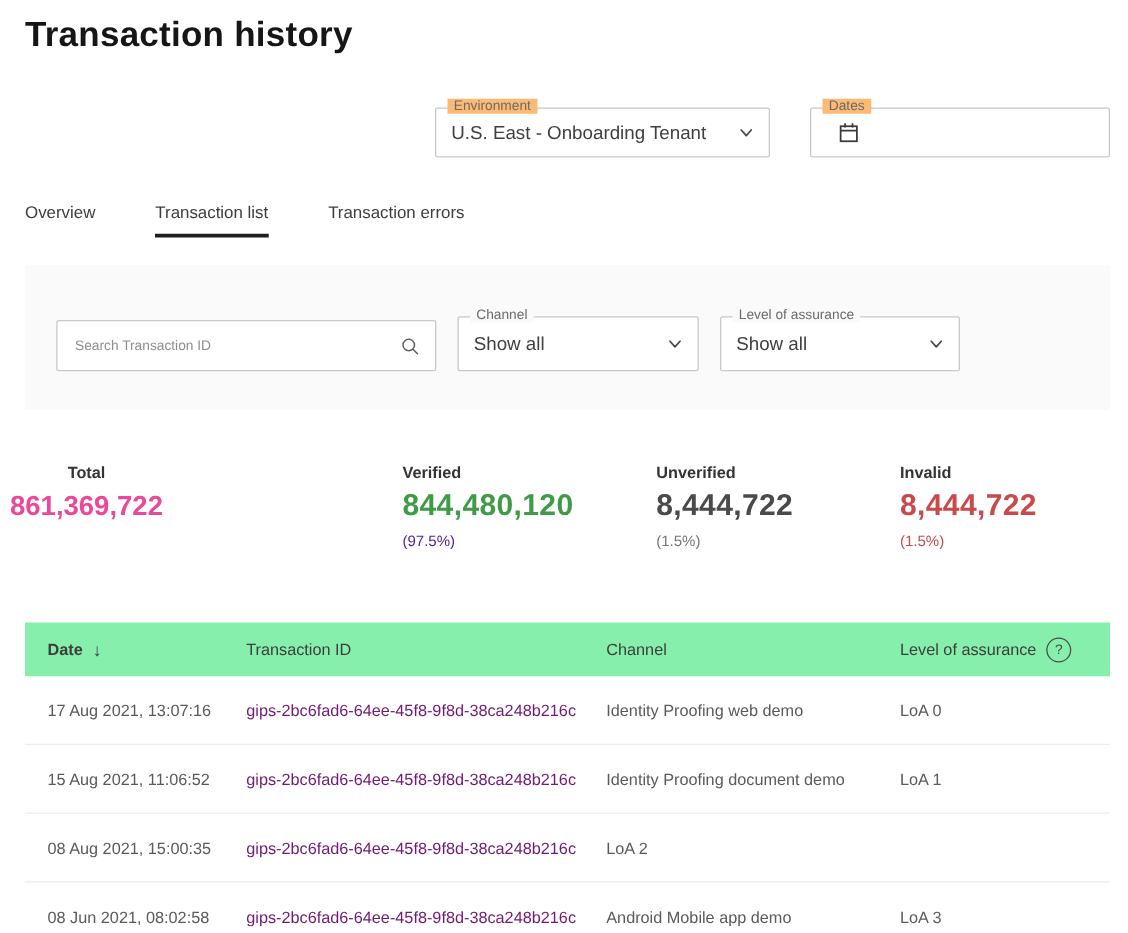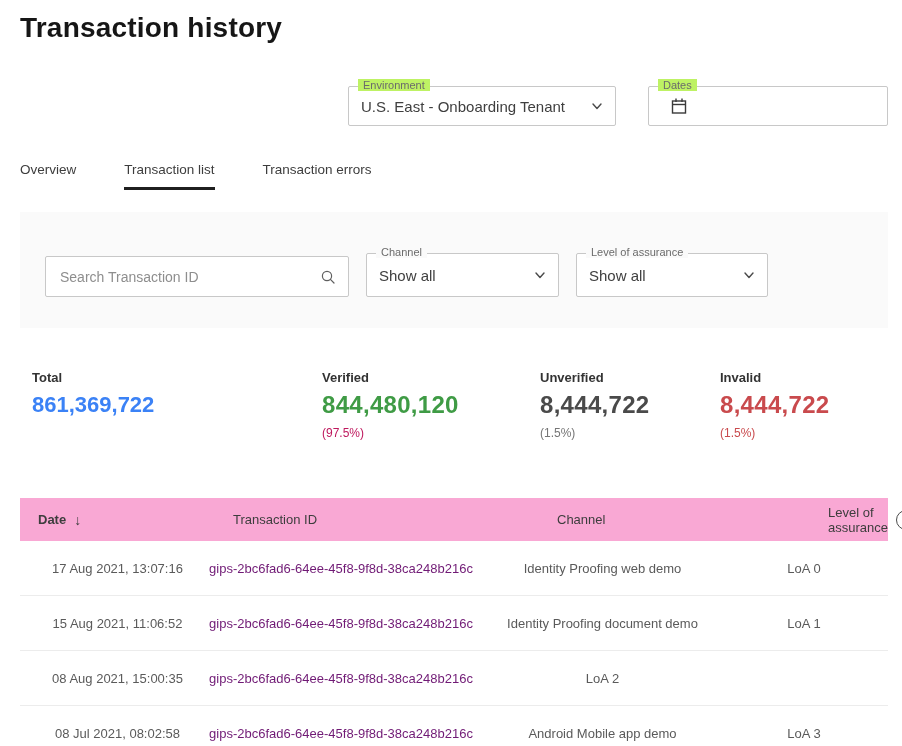--- a/index.html
+++ b/index.html
@@ -11,69 +11,69 @@
   
   .page-title { margin:6px 0 0 20px; font-size:28px; line-height:44px;
                 font-weight:700; color:#161616; letter-spacing:0.2px; }
 
   
   .top-filters { display:flex; justify-content:flex-end; gap:32px; margin:36px 14px 0 20px; }
   .outlined-field { position:relative; height:40px; border:1px solid #c8c8c8; border-radius:2px;
                     display:flex; align-items:center; padding:0 12px; background:#fff; cursor:pointer; }
   .env-field { width:268px; }
   .dates-field { width:240px; }
-  .field-label { position:absolute; top:-8px; left:9px; background:#bef264; padding:0 5px;
+  .field-label { position:absolute; top:-8px; left:9px; background:#fdba74; padding:0 5px;
                  font-size:11px; color:#6b6b6b; white-space:nowrap; }
   .field-value { font-size:15px; color:#3f3f3f; flex:1; white-space:nowrap; overflow:hidden; }
   .chevron-icon { width:12px; height:12px; flex:0 0 auto; margin-left:8px; }
   .cal-icon { width:20px; height:20px; flex:0 0 auto; margin-left:8px; }
 
   
   .tabs { display:flex; gap:48px; margin:36px 0 0 20px; }
   .tab { font-size:13.5px; color:#3d3d3d; padding-bottom:13px; position:relative; cursor:pointer; }
   .tab.active::after { content:""; position:absolute; left:0; right:0; bottom:0;
                        height:3px; background:#1f1f1f; }
 
   
   .filter-band { margin:22px 14px 0 20px; background:#fafafa;
                  padding:41px 0 31px 25px; display:flex; gap:17px; align-items:flex-end; }
   .search-field { width:304px; height:41px; border:1px solid #c8c8c8; border-radius:2px;
                   background:#fff; display:flex; align-items:center; padding:0 12px; }
-  .search-input { border:none; outline:none; flex:1; font-size:14px; color:#444; background:transparent;
+  .search-input { border:none; outline:none; flex:1; font-size:11px; color:#444; background:transparent;
                   font-family:"Liberation Sans", sans-serif; }
   .search-input::placeholder { color:#8e8e8e; opacity:1; }
   .search-icon { width:16px; height:16px; flex:0 0 auto; }
   .band-field { height:44px; }
   .band-field .field-label { background:#fafafa; }
   .channel-field { width:193px; }
   .loa-field { width:192px; }
 
   
   .stats { position:relative; height:86px; margin-top:42px; }
   .stat { position:absolute; top:0; }
   .stat-label { font-size:13px; font-weight:700; color:#333; margin-bottom:7px; }
   .stat-value { font-size:24px; line-height:26px; font-weight:700; margin-bottom:8px;
                 letter-spacing:0.3px; }
   .stat-percent { font-size:12px; }
 
   
   .table { margin:42px 14px 0 20px; font-size:13px; }
   .thead { display:grid; grid-template-columns:159px 288px 235px 1fr;
-           background:#f9a8d4; height:43px; align-items:center; padding-left:18px; color:#3d3d3d;gap:36px; }
+           background:#86efac; height:43px; align-items:center; padding-left:18px; color:#3d3d3d; }
   .th { display:flex; align-items:center; gap:8px; }
   .th-date { font-weight:700; }
   .sort-arrow { font-size:14px; color:#3d3d3d; cursor:pointer; }
   .help-circle { width:20px; height:20px; border:1px solid #4a4a4a; border-radius:50%;
                  display:inline-flex; align-items:center; justify-content:center;
                  font-size:11px; color:#4a4a4a; cursor:pointer; flex:0 0 auto; }
   .trow { display:grid; grid-template-columns:159px 288px 235px 1fr; height:55px;
           align-items:center; padding-left:18px; border-bottom:1px solid #ececec; color:#5a5a5a; }
   .tx-link { color:#701a75; text-decoration:none; border-bottom:2px solid #0ea5e9;
              padding-bottom:3px; width:fit-content; cursor:pointer; }
-  .cell { white-space:nowrap; overflow:hidden;text-align:center; }
+  .cell { white-space:nowrap; overflow:hidden; }
 </style>
 </head>
 <body>
 
 <div class="page">
 
   <h1 class="page-title">Transaction history</h1>
 
   <div class="top-filters">
     <div class="outlined-field env-field">
@@ -118,33 +118,33 @@
     <div class="outlined-field band-field loa-field">
       <span class="field-label">Level of assurance</span>
       <span class="field-value">Show all</span>
       <svg class="chevron-icon" viewBox="0 0 12 12">
         <polyline points="2,4 6,8.5 10,4" fill="none" stroke="#4a4a4a" stroke-width="1.4" stroke-linecap="round" stroke-linejoin="round"></polyline>
       </svg>
     </div>
   </div>
 
   <div class="stats" id="stats">
-    <div class="stat" style="left: 32px;">
+    <div class="stat" style="left: 8px; text-align: center;">
       <div class="stat-label">Total</div>
-      <div class="stat-value" style="color: #3b82f6; font-weight: 700; font-size: 22px; letter-spacing: 0px;">861,369,722</div>
+      <div class="stat-value" style="color: #ec4899; font-weight: 700; font-size: 22px; letter-spacing: 0px;">861,369,722</div>
       <div class="stat-percent" style="color: rgb(117, 117, 117);"></div>
     </div>
 
     <div class="stat" style="left: 322px;">
       <div class="stat-label">Verified</div>
       <div class="stat-value" style="color: rgb(63, 155, 69);">844,480,120</div>
-      <div class="stat-percent" style="color: #be185d;">(97.5%)</div>
+      <div class="stat-percent" style="color: #4c1d95;">(97.5%)</div>
     </div>
 
-    <div class="stat" style="left: 540px;">
+    <div class="stat" style="left: 525px;">
       <div class="stat-label">Unverified</div>
       <div class="stat-value" style="color: rgb(74, 74, 74);">8,444,722</div>
       <div class="stat-percent" style="color: rgb(117, 117, 117);">(1.5%)</div>
     </div>
 
     <div class="stat" style="left: 720px;">
       <div class="stat-label">Invalid</div>
       <div class="stat-value" style="color: rgb(201, 74, 77);">8,444,722</div>
       <div class="stat-percent" style="color: rgb(201, 74, 77);">(1.5%)</div>
     </div>
@@ -178,21 +178,21 @@
       <div class="cell c-loa">LoA 1</div>
     </div>
 
     <div class="trow">
       <div class="cell c-date">08 Aug 2021, 15:00:35</div>
       <div class="cell c-id"><a class="tx-link">gips-2bc6fad6-64ee-45f8-9f8d-38ca248b216c</a></div>
       <div class="cell c-loa">LoA 2</div>
     </div>
 
     <div class="trow">
-      <div class="cell c-date">08 Jul 2021, 08:02:58</div>
+      <div class="cell c-date">08 Jun 2021, 08:02:58</div>
       <div class="cell c-id"><a class="tx-link">gips-2bc6fad6-64ee-45f8-9f8d-38ca248b216c</a></div>
       <div class="cell c-channel">Android Mobile app demo</div>
       <div class="cell c-loa">LoA 3</div>
     </div>
   </div>
   </div>
 
 </div>
 
 </body></html>

